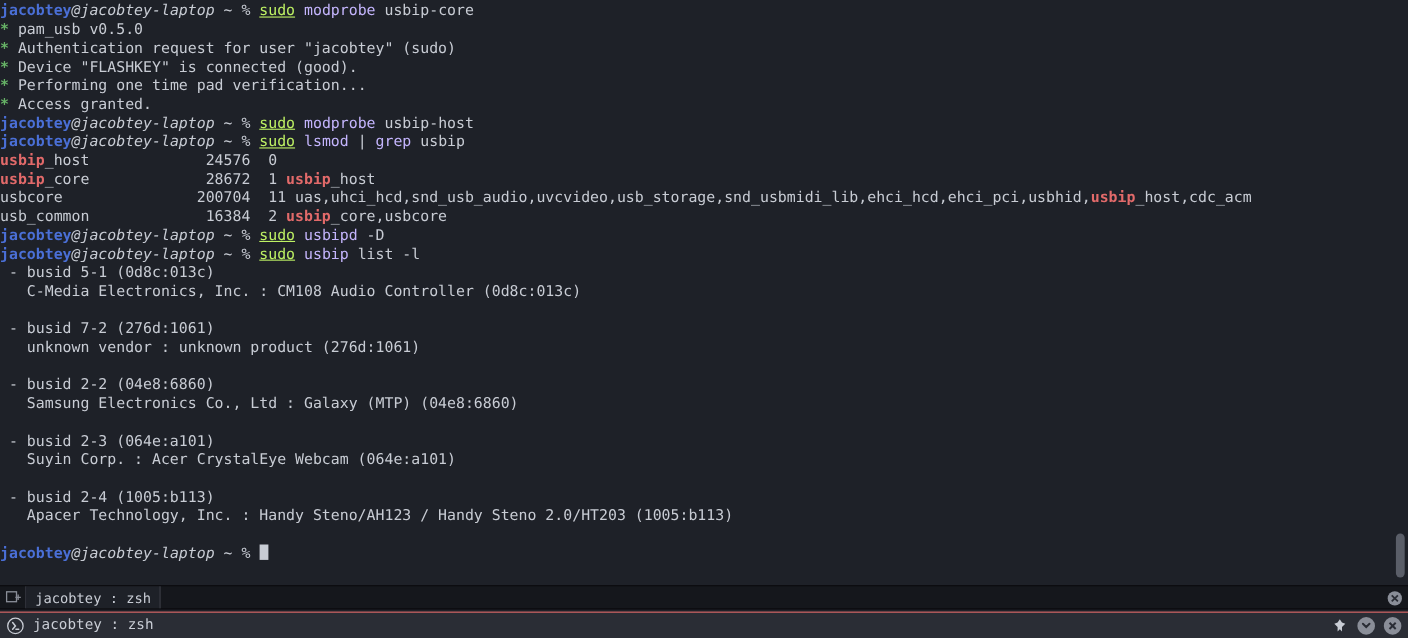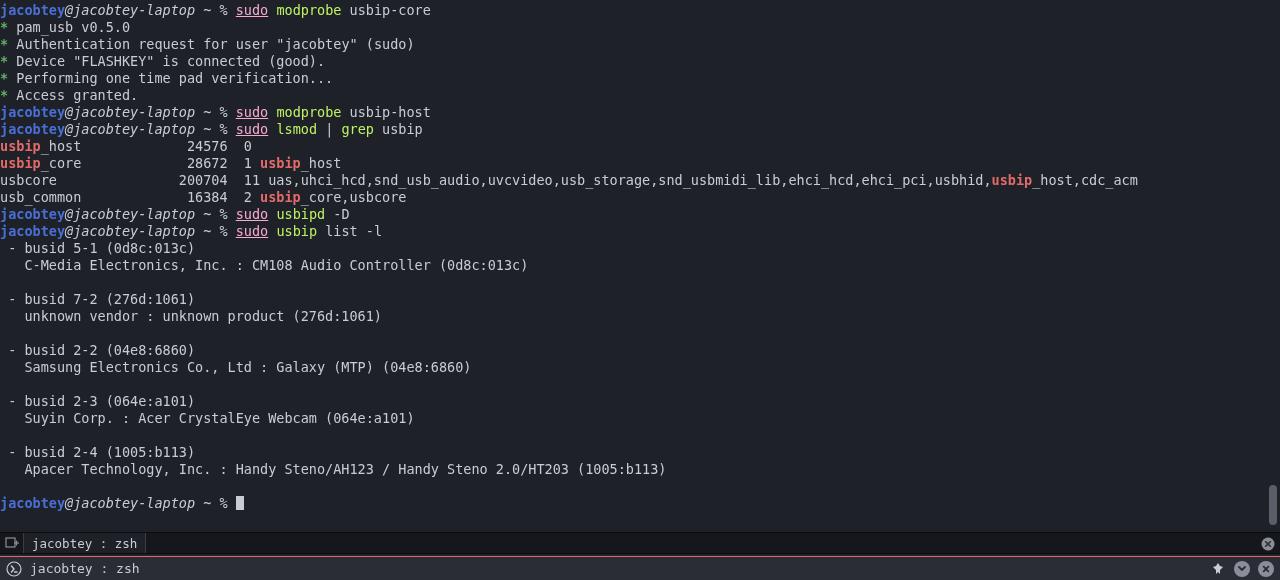--- a/index.html
+++ b/index.html
@@ -16,22 +16,22 @@
   }
   .terminal {
     padding: 2px 0 0 0;
     white-space: pre;
     height: 530px;
     overflow: hidden;
   }
   .line { height: 17px; }
   .user { color: #4a6fd6; font-weight: bold; }
   .host { color: #c8ccd4; font-style: italic; }
-  .sudo { color: #f9a8d4; text-decoration: underline; }
-  .cmd { color: #bef264; }
+  .sudo { color: #bef264; text-decoration: underline; }
+  .cmd { color: #c4b5fd; }
   .star { color: #66b266; font-weight: bold; }
   .hl { color: #e26a6a; font-weight: bold; }
   .cursor {
     display: inline-block;
     width: 8px;
     height: 14px;
     background: #c8ccd4;
     vertical-align: -2px;
   }
   .scrollbar {

